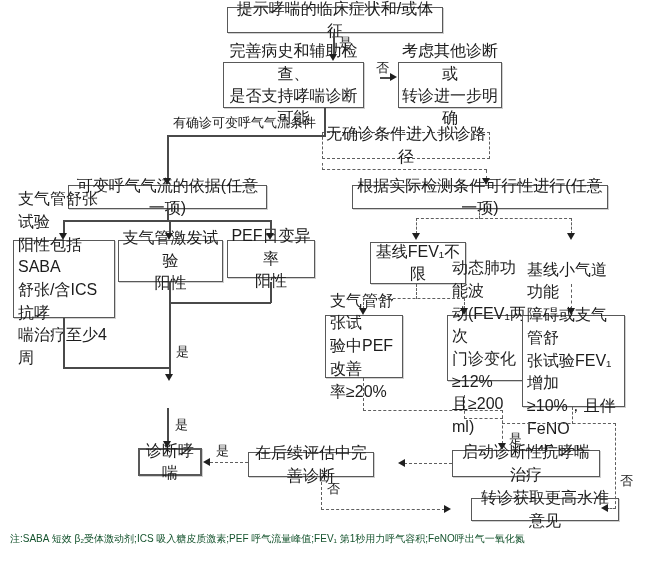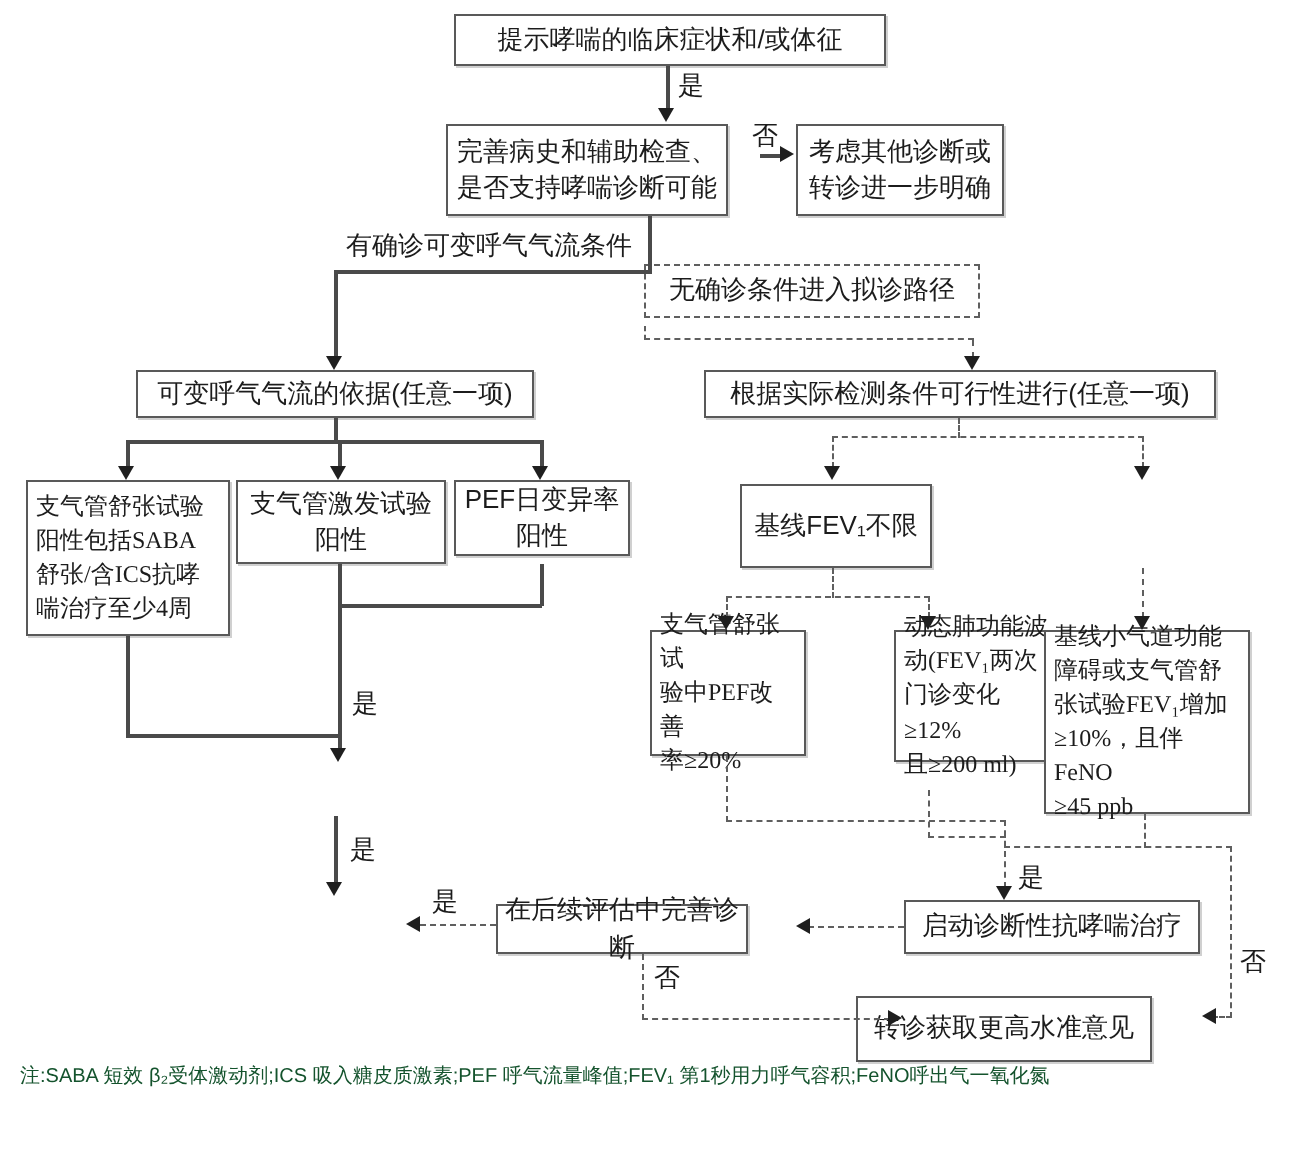--- a/index.html
+++ b/index.html
@@ -4,24 +4,24 @@
 <style>
   html,body{margin:0;padding:0;background:#ffffff;}
   #stage{
     position:relative;width:646px;height:586px;background:#ffffff;
     font-family:"Liberation Sans","DejaVu Sans",sans-serif;
     color:#1c1c1c;overflow:hidden;
   }
   .b{
     position:absolute;box-sizing:border-box;border:1.5px solid #595959;
     background:#ffffff;display:flex;align-items:center;justify-content:center;
-    text-align:center;font-size:13px;line-height:1.4;white-space:pre-line;
+    text-align:center;font-size:16px;line-height:1.4;white-space:pre-line;
     padding:1px 2px;box-shadow:1px 1px 0 rgba(120,120,120,.35);
   }
-  .b.sm{font-size:12px;line-height:1.42;font-family:Liberation Serif, serif;}
+  .b.sm{font-size:16px;line-height:1.42;}
   .b.la{justify-content:flex-start;text-align:left;padding:1px 4px;}
   .bd{border:1.5px dashed #5f5f5f;box-shadow:none;}
   .b.strong{border-width:2px;}
   .lv{position:absolute;width:1.5px;background:#4a4a4a;}
   .lh{position:absolute;height:1.5px;background:#4a4a4a;}
   .dv{position:absolute;width:0;border-left:1.5px dashed #5f5f5f;}
   .dh{position:absolute;height:0;border-top:1.5px dashed #5f5f5f;}
   .ad{position:absolute;width:0;height:0;border-left:4px solid transparent;border-right:4px solid transparent;border-top:7px solid #1f1f1f;}
   .arr{position:absolute;width:0;height:0;border-top:4px solid transparent;border-bottom:4px solid transparent;border-left:7px solid #1f1f1f;}
   .arl{position:absolute;width:0;height:0;border-top:4px solid transparent;border-bottom:4px solid transparent;border-right:7px solid #1f1f1f;}
@@ -73,26 +73,27 @@
 门诊变化≥12%
 且≥200 ml)</div>
 
   <div class="b sm la" style="left:522px;top:315px;width:103px;height:92px">基线小气道功能
 障碍或支气管舒
 张试验FEV₁增加
 ≥10%，且伴FeNO
 ≥45 ppb</div>
 
 
+  <div class="b strong" style="left:138px;top:448px;width:64px;height:28px">诊断哮喘</div>
 
   <div class="b" style="left:248px;top:452px;width:126px;height:25px">在后续评估中完善诊断</div>
 
   <div class="b" style="left:452px;top:450px;width:148px;height:27px">启动诊断性抗哮喘治疗</div>
 
-  <div class="b" style="left:428px;top:498px;width:148px;height:33px">转诊获取更高水准意见</div>
+  <div class="b" style="left:471px;top:498px;width:148px;height:23px">转诊获取更高水准意见</div>
 
   <span class="lbl" style="left:339px;top:36px">是</span>
   <span class="lbl" style="left:376px;top:61px">否</span>
   <span class="lbl" style="left:173px;top:116px">有确诊可变呼气气流条件</span>
   <span class="lbl" style="left:176px;top:345px">是</span>
   <span class="lbl" style="left:175px;top:418px">是</span>
   <span class="lbl" style="left:216px;top:444px">是</span>
   <span class="lbl" style="left:509px;top:432px">是</span>
   <span class="lbl" style="left:327px;top:482px">否</span>
   <span class="lbl" style="left:620px;top:474px">否</span>

